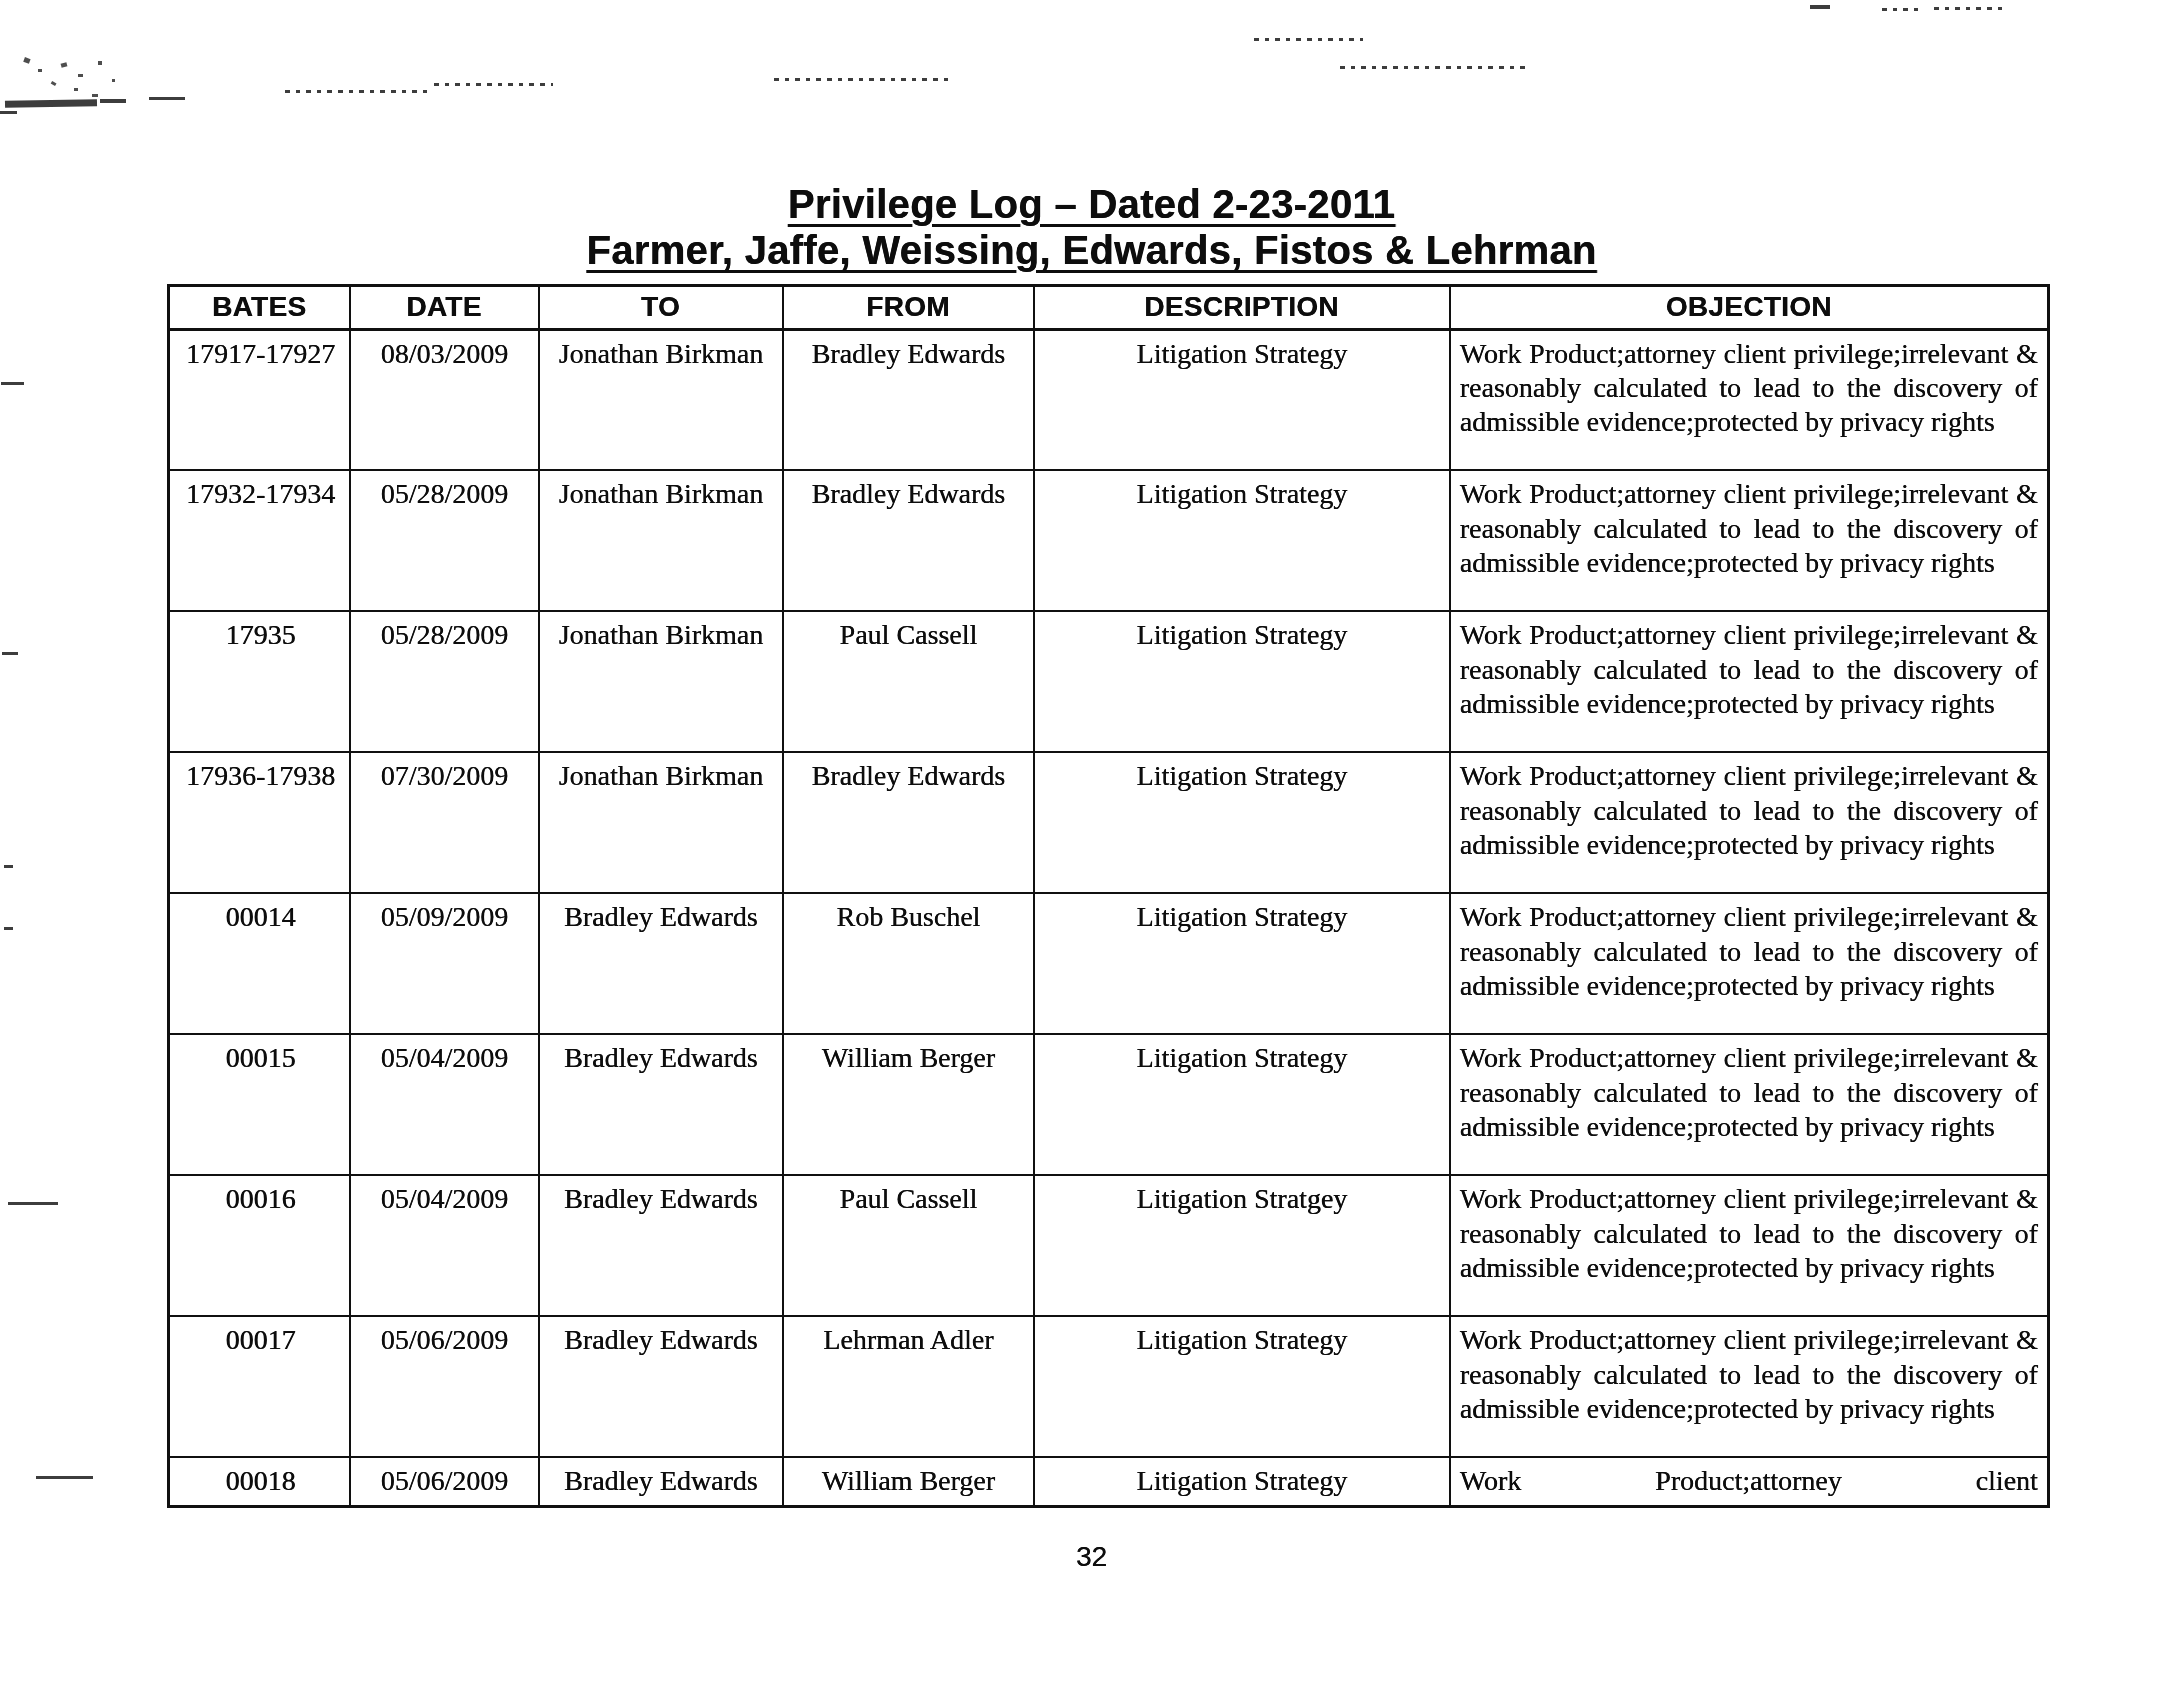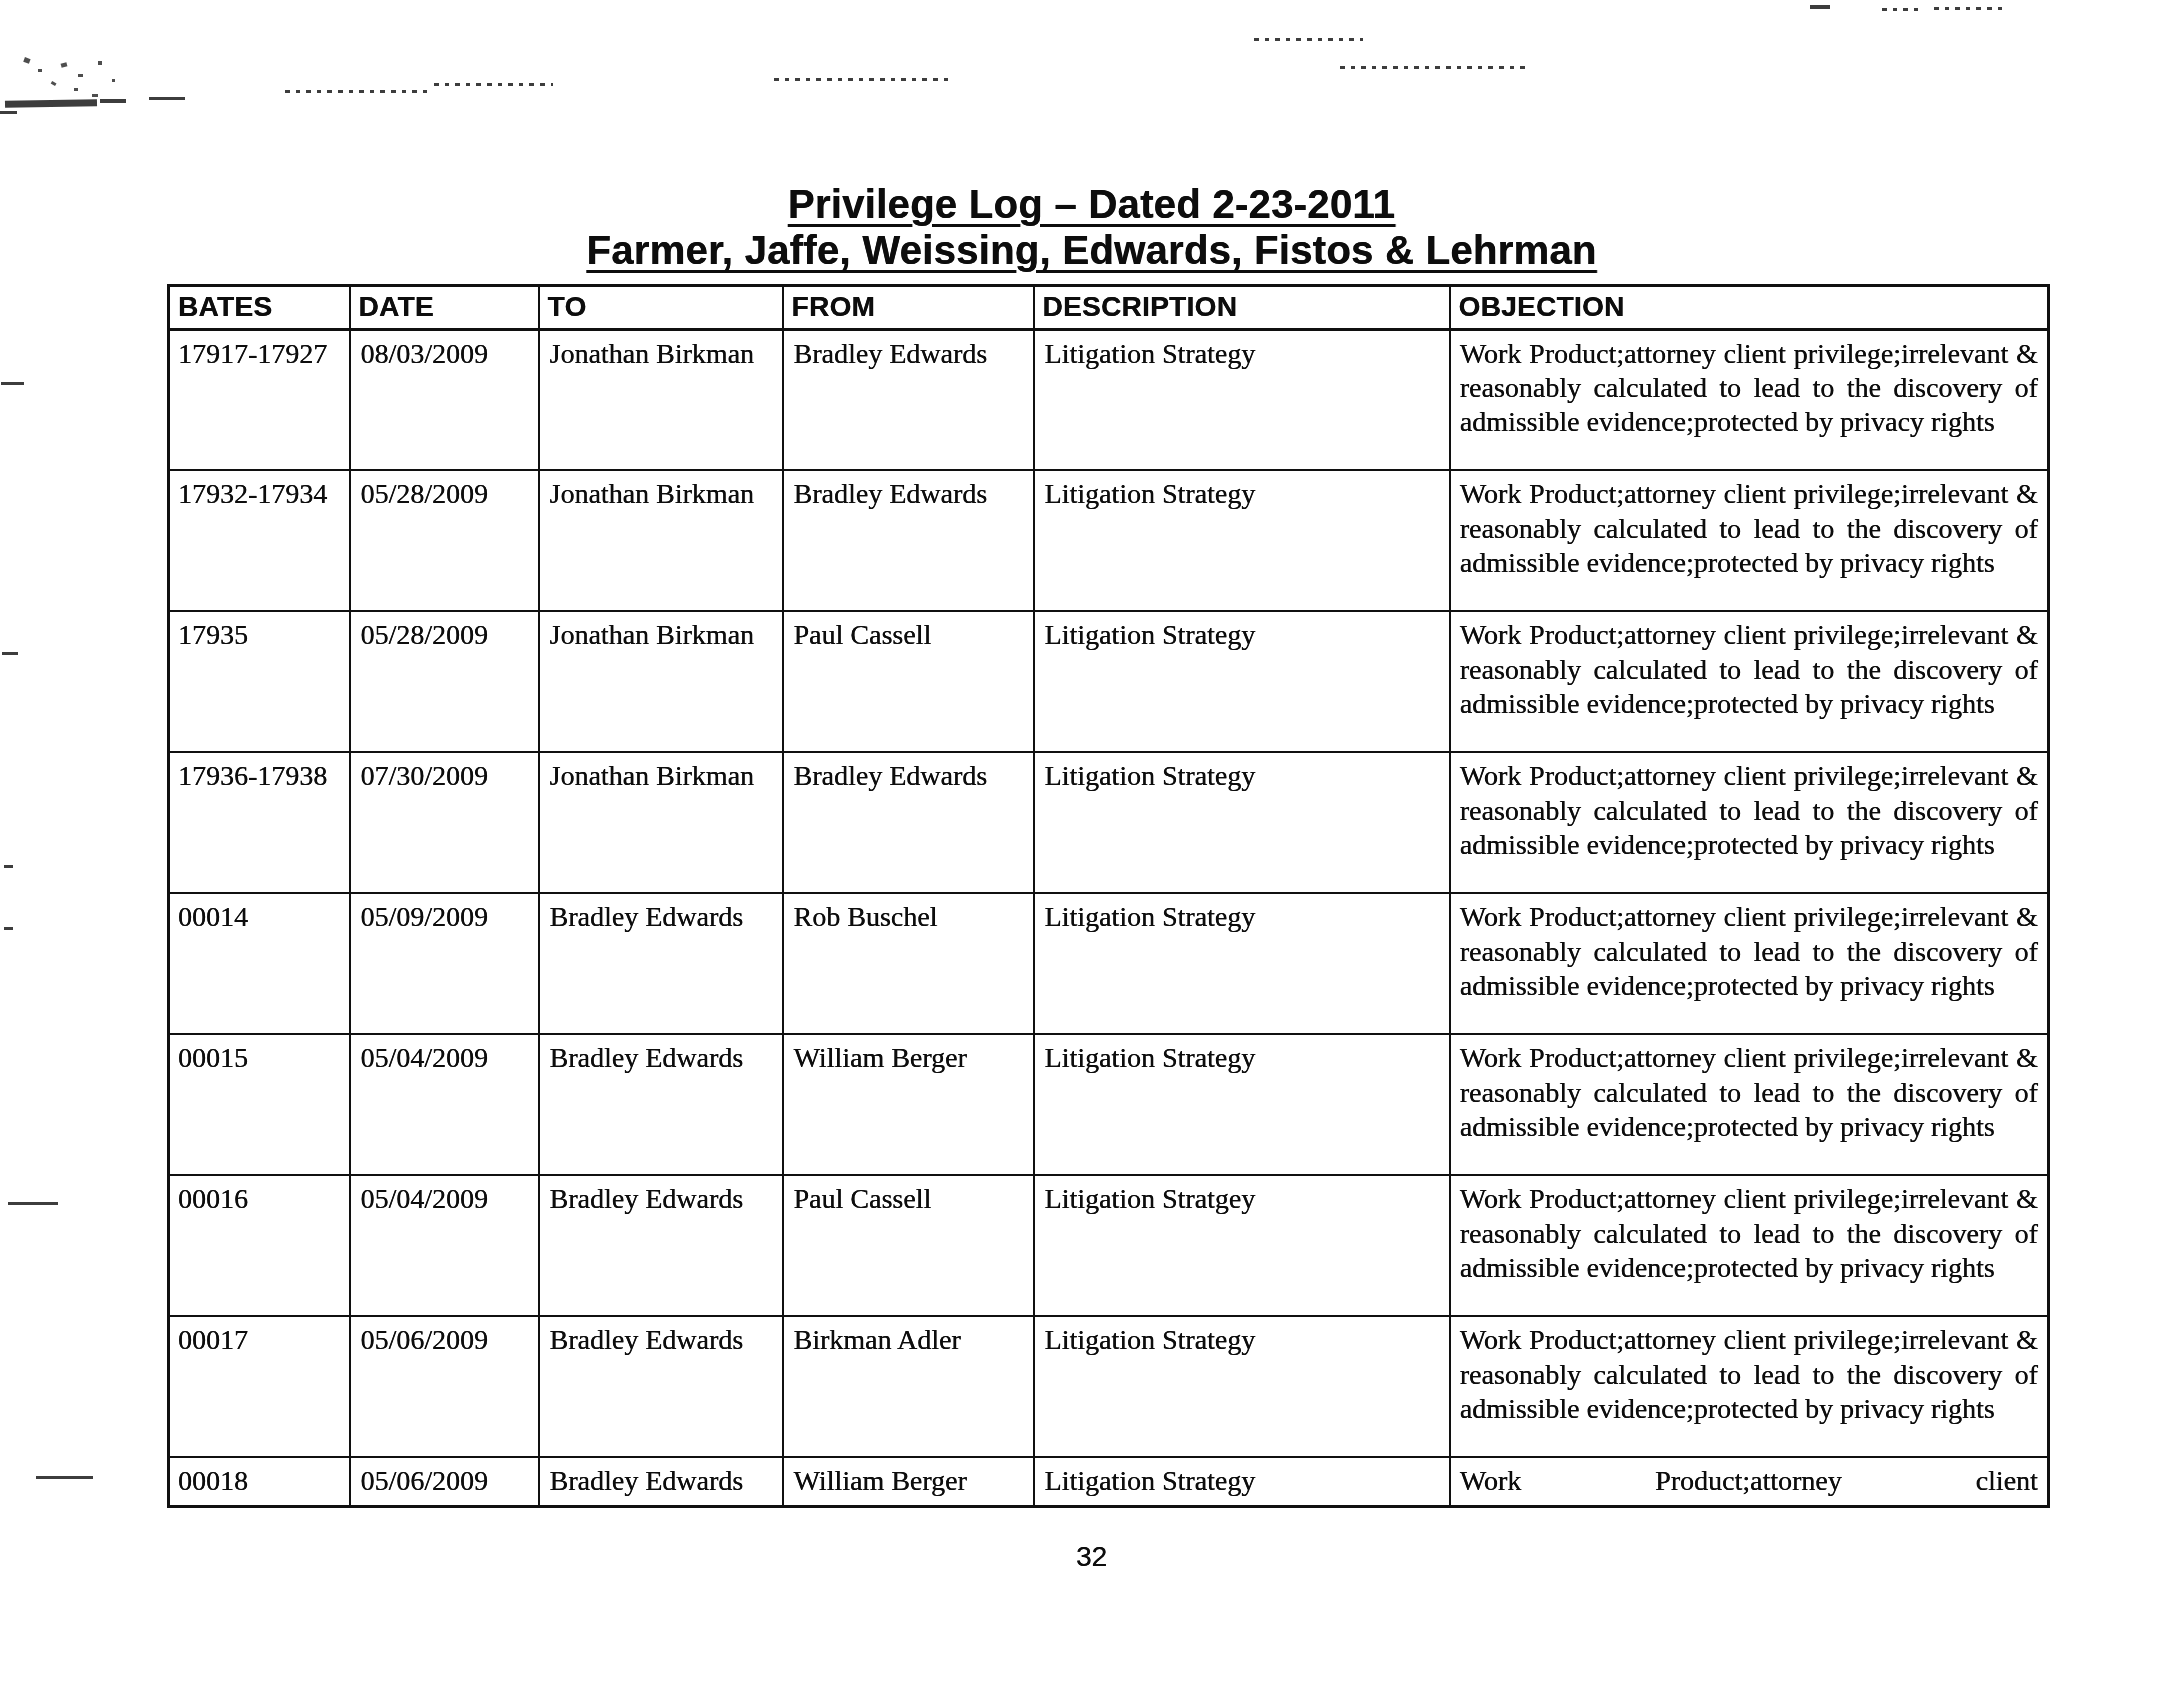--- a/index.html
+++ b/index.html
@@ -48,21 +48,21 @@
   col.c-to          { width: 244px; }
   col.c-from        { width: 251px; }
   col.c-description { width: 416px; }
   col.c-objection   { width: 599px; }
 
   th, td {
     border: 2px solid #101010;
     border-top-width: 2.6px;
     border-bottom-width: 2.6px;
     vertical-align: top;
-    text-align: left;
+    text-align: center;
     overflow: hidden;
   }
   th {
     font-size: 28px;
     font-weight: 700;
     padding: 4px 8px 5.3px 8px;
     letter-spacing: 0.3px;
   }
   thead th { border-bottom-width: 3.3px; }
   td {
@@ -215,21 +215,21 @@
           <td class="c-date">05/04/2009</td>
           <td class="c-to">Bradley Edwards</td>
           <td class="c-from">Paul Cassell</td>
           <td class="c-description">Litigation Stratgey</td>
           <td class="c-objection">Work Product;attorney client privilege;irrelevant &amp; reasonably calculated to lead to the discovery of admissible evidence;protected by privacy rights</td>
         </tr>
         <tr>
           <td class="c-bates">00017</td>
           <td class="c-date">05/06/2009</td>
           <td class="c-to">Bradley Edwards</td>
-          <td class="c-from">Birkman Adler</td>
+          <td class="c-from">Lehrman Adler</td>
           <td class="c-description">Litigation Strategy</td>
           <td class="c-objection">Work Product;attorney client privilege;irrelevant &amp; reasonably calculated to lead to the discovery of admissible evidence;protected by privacy rights</td>
         </tr>
         <tr class="short">
           <td class="c-bates">00018</td>
           <td class="c-date">05/06/2009</td>
           <td class="c-to">Bradley Edwards</td>
           <td class="c-from">William Berger</td>
           <td class="c-description">Litigation Strategy</td>
           <td class="c-objection spread">Work Product;attorney client</td>

